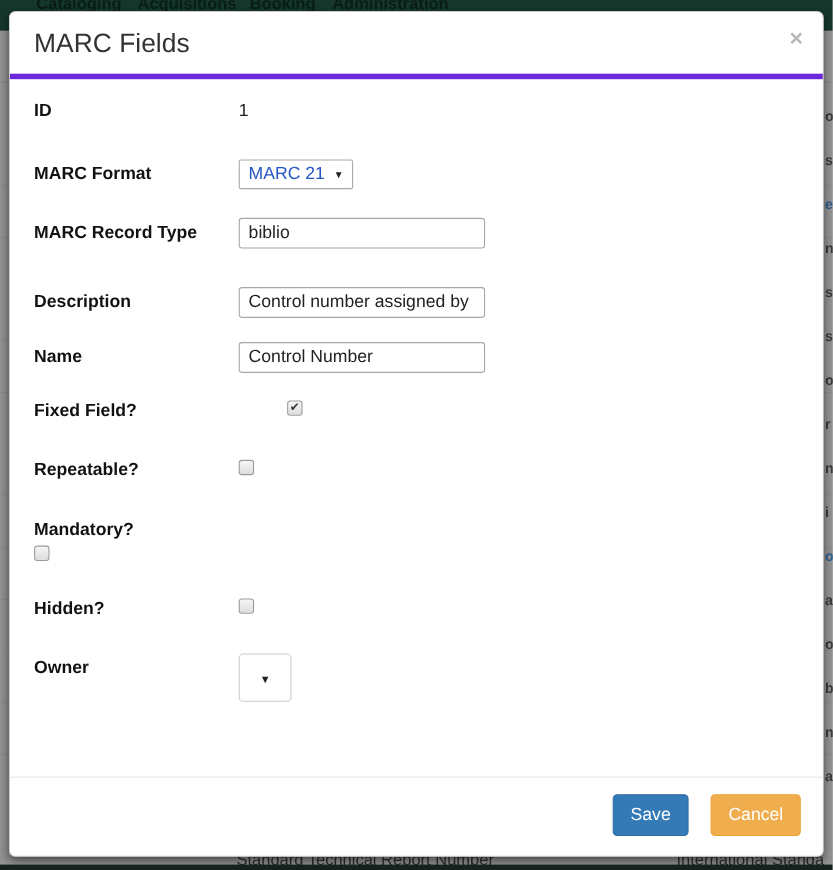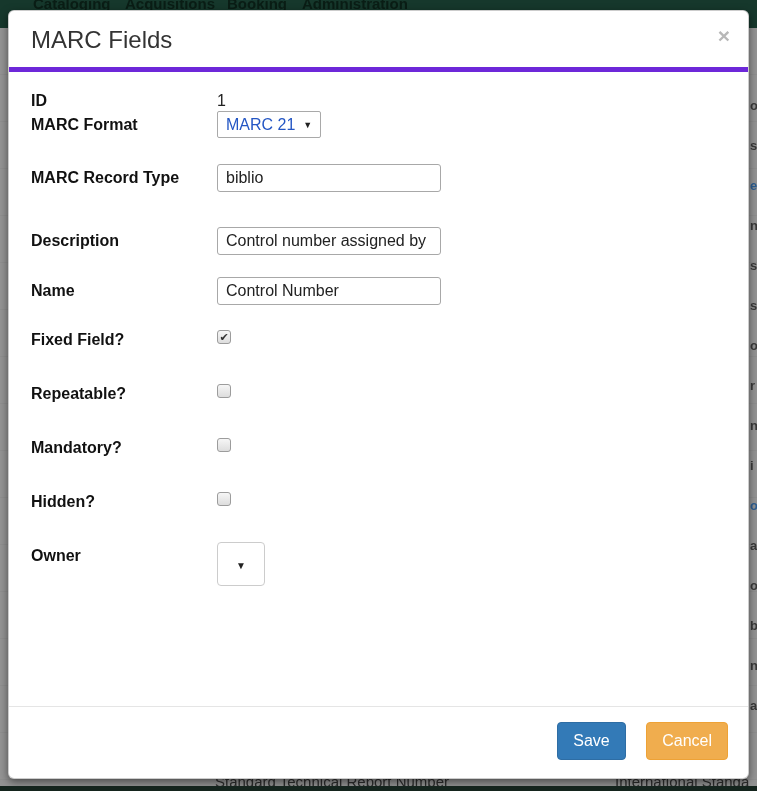--- a/index.html
+++ b/index.html
@@ -128,21 +128,21 @@
 <div class="backdrop-bottom-text" style="left:215px;top:773px">Standard Technical Report Number</div>
 <div class="backdrop-bottom-text" style="left:615px;top:773px">International Standa</div>
 <div class="backdrop-bottom-bar"></div>
 
 <div class="modal">
   <div class="modal-header">
     <span class="modal-title">MARC Fields</span>
     <button class="modal-close">×</button>
   </div>
   <div class="modal-body" id="form-rows">
-      <div class="frow" style="">
+      <div class="frow" style="margin-bottom: 34px;">
         <label>ID</label>
         <div class="static-val">1</div>
       </div>
       <div class="frow" style="margin-bottom: 26px;">
         <label>MARC Format</label>
         <div class="sel">
           <span class="sel-text">MARC 21</span>
           <span class="sel-caret">▼</span>
         </div>
       </div>
@@ -151,29 +151,29 @@
         <input class="txt" type="text" value="biblio" style="">
       </div>
       <div class="frow" style="margin-bottom: 22px;">
         <label>Description</label>
         <input class="txt" type="text" value="Control number assigned by" style="">
       </div>
       <div class="frow" style="margin-bottom: 21px;">
         <label>Name</label>
         <input class="txt" type="text" value="Control Number" style="">
       </div>
-      <div class="frow" style="margin-bottom: 30px;">
+      <div class="frow" style="margin-bottom: 30px; gap: 44px;">
         <label>Fixed Field?</label>
         <span class="cb">✔</span>
       </div>
       <div class="frow" style="margin-bottom: 30px;">
         <label>Repeatable?</label>
         <span class="cb"></span>
       </div>
-      <div class="frow" style="margin-bottom: 30px;">
+      <div class="frow" style="margin-bottom: 30px; flex-direction: column;">
         <label>Mandatory?</label>
         <span class="cb"></span>
       </div>
       <div class="frow" style="margin-bottom: 30px;">
         <label>Hidden?</label>
         <span class="cb"></span>
       </div>
       <div class="frow" style="margin-bottom: 0px;">
         <label>Owner</label>
         <button class="dd"><span class="dd-caret">▼</span></button>

